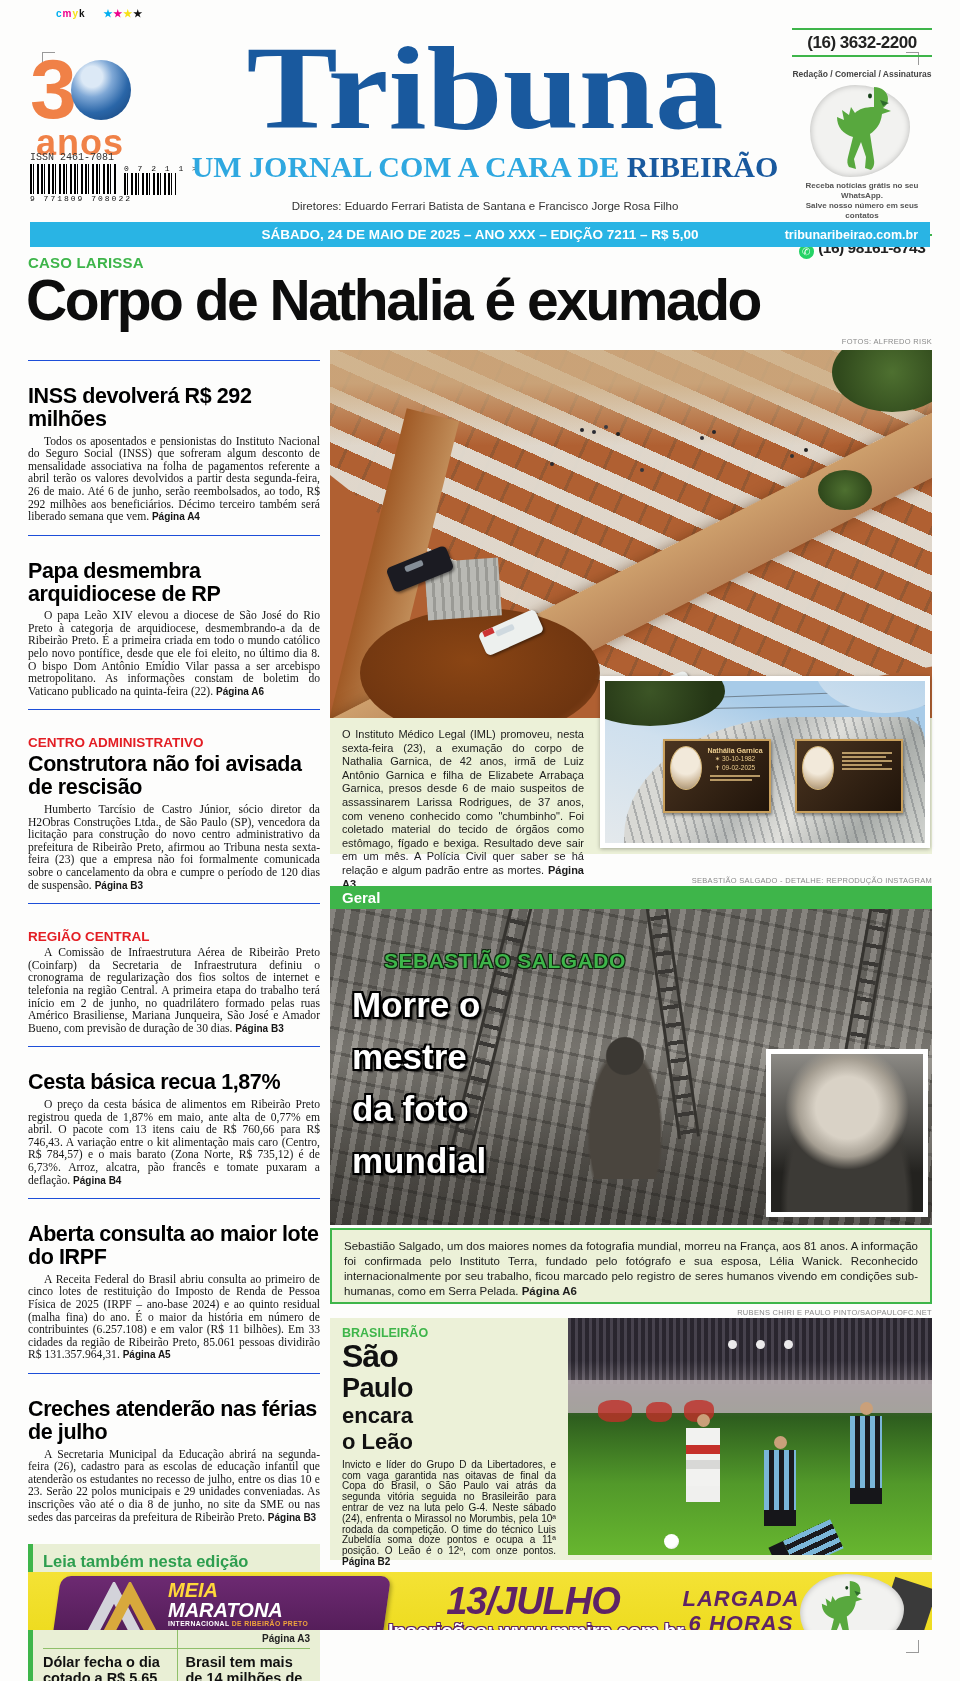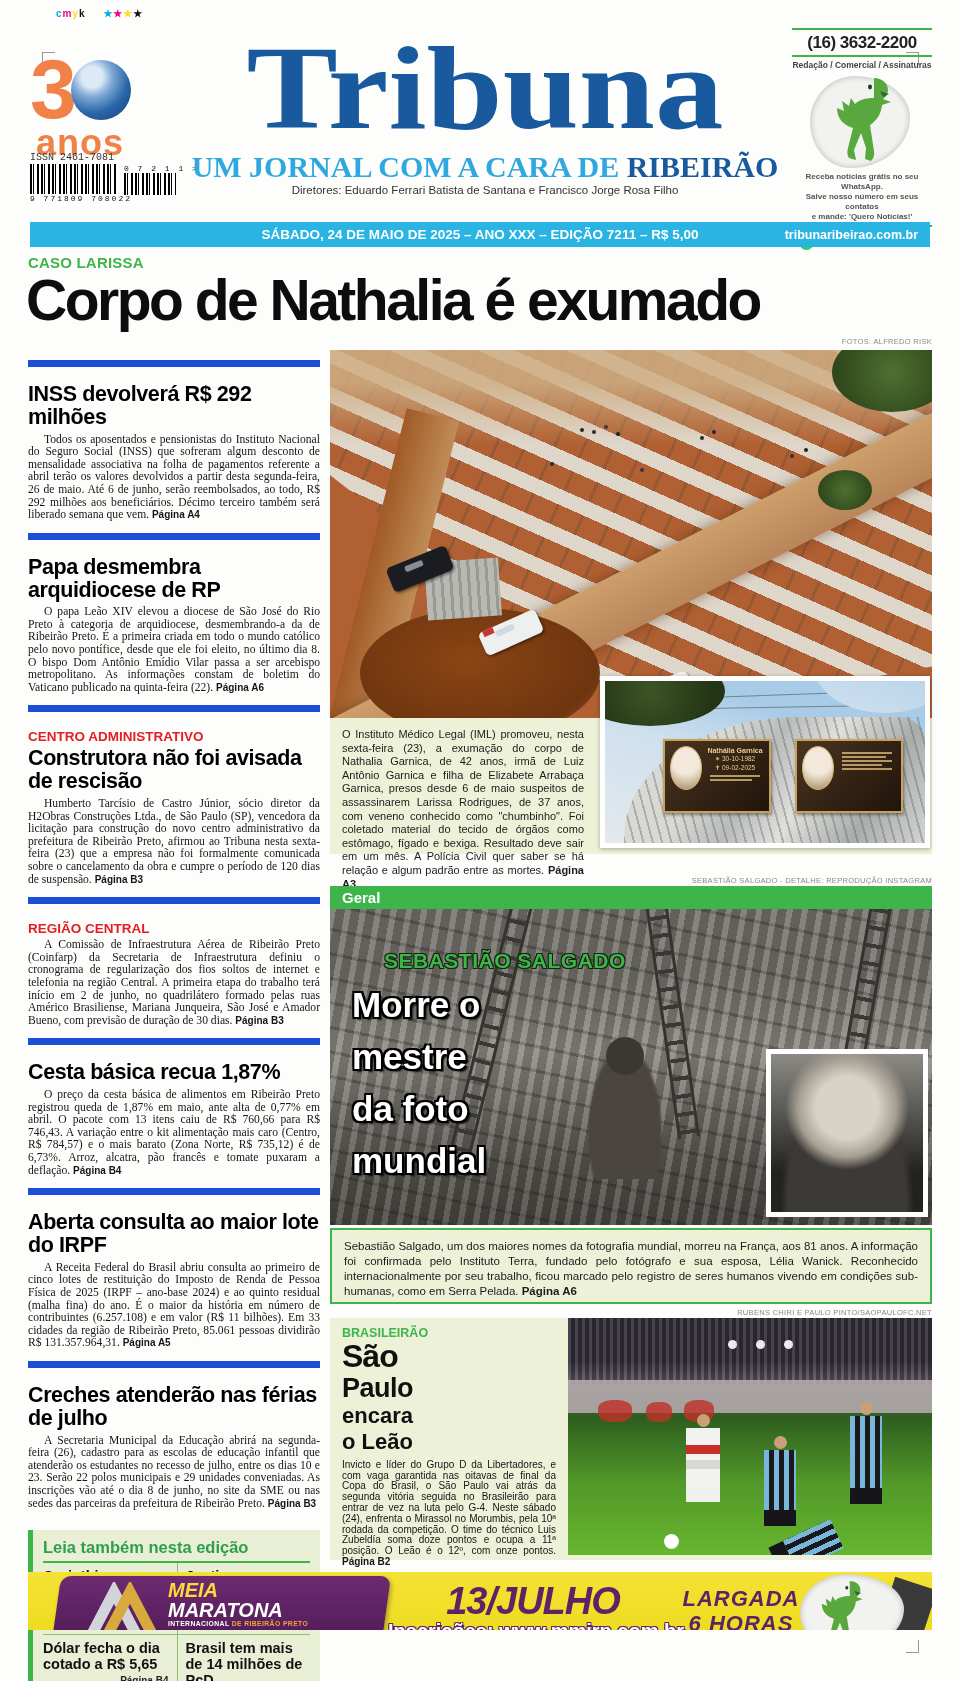--- a/index.html
+++ b/index.html
@@ -38,21 +38,21 @@
   .torn{background:#f2f2f0;border-radius:45% 55% 60% 40%/50% 45% 55% 50%;box-shadow:inset 0 0 6px rgba(0,0,0,.25)}
   
   .datebar{background:#29b4e4;color:#fff;font-weight:bold;font-size:13.5px;display:flex;align-items:center;justify-content:center}
   .datebar .site{position:absolute;right:12px;font-size:12.5px}
   
   .kickgreen{color:#3eb54a;font-weight:bold;font-size:15px;letter-spacing:0.2px}
   .headline1{font-weight:bold;font-size:57px;letter-spacing:-2.5px;line-height:1;color:#0d0d0d;white-space:nowrap}
   .pcredit{font-size:7.5px;color:#8a8a8a;text-align:right;letter-spacing:0.3px}
   
   .leftcol{left:28px;top:360px;width:292px}
-  .article{border-top:7px solid #1d4ed8;padding:16px 0 11px}
+  .article{border-top:1px solid #1d4ed8;padding:24px 0 11px}
   .article h2{margin:0 0 5px;font-size:21.5px;line-height:1.06;letter-spacing:-0.4px;color:#000}
   .kickred{color:#e31e24;font-weight:bold;font-size:13.5px;margin:1px 0 3px}
   .article p{margin:0;font-family:"Liberation Serif",serif;font-size:11.6px;line-height:12.6px;
              text-align:justify;text-indent:16px;color:#151515}
   .pref{font-family:"Liberation Sans",sans-serif;font-weight:bold;font-size:10px}
   .leia{margin-top:9px;background:#e9efd5;border-left:5px solid #3eb54a;padding:8px 10px 6px}
   .leia-title{color:#2e9e4f;font-weight:bold;font-size:16.5px;border-bottom:2px solid #3eb54a;padding-bottom:4px}
   .leia-grid{display:flex;flex-wrap:wrap}
   .leia-item{width:50%;box-sizing:border-box;padding:6px 8px 4px 0;border-bottom:1px solid #8fbf6a}
   .leia-item:nth-child(2n){border-left:1px solid #8fbf6a;padding-left:8px;padding-right:0}
@@ -190,28 +190,28 @@
   <div class="abs" style="left:124px;top:164px">
     <div class="bc-digits" style="text-align:left">0 7 2 1 1 &gt;</div>
     <div class="bars" style="width:52px;height:22px"></div>
   </div>
 
   <div class="abs" style="left:190px;top:30px;width:590px;text-align:center">
     <div class="masthead">Tribuna</div>
     <div class="tagline" style="margin-top:2px">
       <span class="tag-light">UM JORNAL COM A CARA DE </span><span class="tag-dark">RIBEIRÃO</span>
     </div>
-    <div class="directors" style="margin-top:0">Diretores: Eduardo Ferrari Batista de Santana e Francisco Jorge Rosa Filho</div>
+    <div class="directors" style="margin-top:16px">Diretores: Eduardo Ferrari Batista de Santana e Francisco Jorge Rosa Filho</div>
   </div>
 
   <div class="abs contact" style="left:792px;top:28px">
     <div class="grule"></div>
     <div class="c-phone" style="margin:3px 0 2px">(16) 3632-2200</div>
     <div class="grule"></div>
-    <div class="c-dept" style="margin:3px 0 2px">Redação / Comercial / Assinaturas</div>
+    <div class="c-dept" style="margin:12px 0 2px">Redação / Comercial / Assinaturas</div>
     <div style="position:relative;height:100px">
       <div class="torn abs" style="left:18px;top:4px;width:100px;height:92px"></div>
       <svg class="abs" style="left:38px;top:2px" width="70" height="98" viewBox="0 0 70 98">
         <path fill="#58a83e" d="M44 4c8 0 14 5 14 12 0 4-2 7-5 9l8 3-9 3c-1 10-6 16-12 20l4 26c1 6-2 9-3 10l-6-2 1-11-5-15-7 17 2 10-7-2c-2-3-2-6-1-10l5-20c-10-3-16-10-16-20l7 3-2-10 7 5 2-8 4 6c4-4 10-6 19-6z"></path>
         <ellipse cx="40" cy="13" rx="2" ry="2.4" fill="#17421a"></ellipse>
         <path d="M50 17l9 3-6 3z" fill="#2d6b2b"></path>
       </svg>
     </div>
     <div class="c-note">Receba notícias grátis no seu WhatsApp.</div>
     <div class="c-note">Salve nosso número em seus contatos</div>

